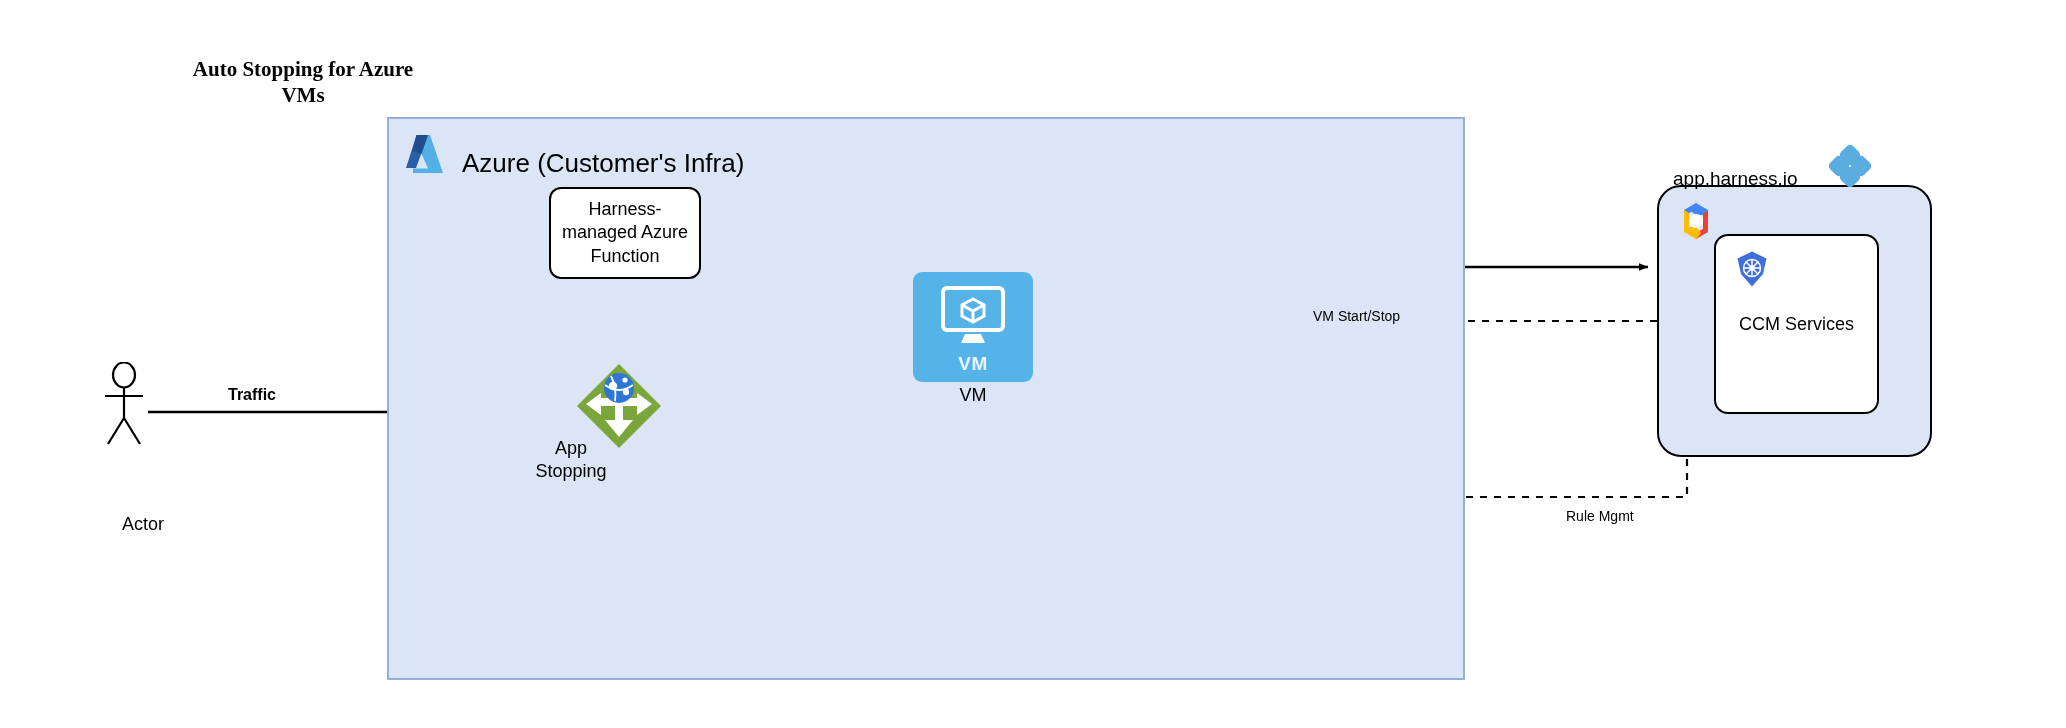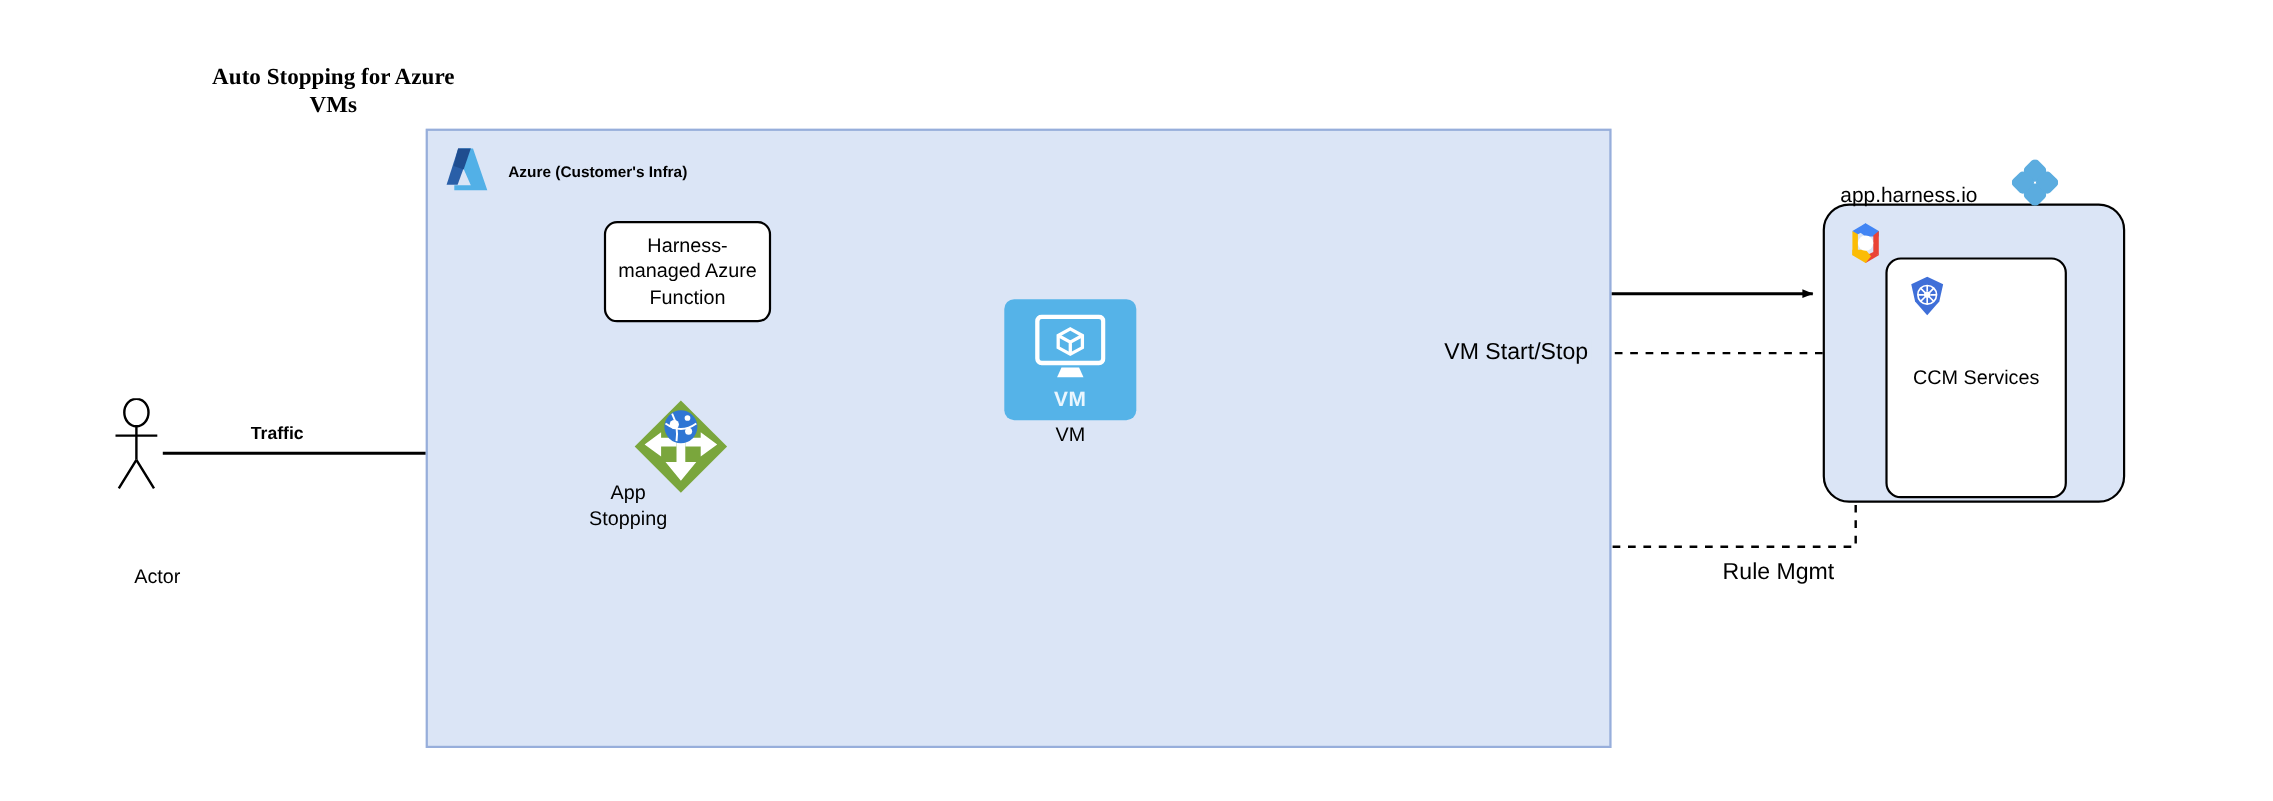--- a/index.html
+++ b/index.html
@@ -42,40 +42,39 @@
     top: 117px;
     width: 1078px;
     height: 563px;
     background: #dbe5f6;
     border: 2px solid #97aedb;
     box-sizing: border-box;
   }
   #azure-panel-label {
     left: 462px;
     top: 148px;
-    font-size: 14px;
-    font-weight: bold;
+    font-size: 26px;
+    font-weight: normal;
     white-space: nowrap;
   }
   #azure-logo { left: 399px; top: 130px; width: 48px; height: 48px; }
 
   
   #azure-function-box {
     left: 549px;
     top: 187px;
     width: 152px;
     height: 92px;
     background: #ffffff;
     border: 2px solid #000000;
     border-radius: 12px;
     box-sizing: border-box;
     display: flex;
     align-items: center;
     justify-content: center;
-    margin-top: 14px;
   }
   #azure-function-label {
     font-size: 18px;
     line-height: 1.3;
     text-align: center;
     white-space: pre-line;
   }
 
   
   #app-gateway-icon { left: 575px; top: 362px; width: 88px; height: 88px; }
@@ -154,36 +153,36 @@
     font-weight: normal;
     white-space: nowrap;
   }
   #harness-logo { left: 1829px; top: 145px; width: 42px; height: 42px; }
   #gcp-logo { left: 1675px; top: 200px; width: 42px; height: 42px; }
 
   #ccm-box {
     left: 1714px;
     top: 234px;
     width: 165px;
-    height: 219px;
+    height: 180px;
     background: #ffffff;
     border: 2px solid #000000;
     border-radius: 14px;
     box-sizing: border-box;
     display: flex;
     align-items: center;
     justify-content: center;
   }
   #ccm-label { font-size: 18px; text-align: center; }
   #k8s-logo { left: 1733px; top: 250px; width: 38px; height: 38px; }
 
   
   .edge-label {
     position: absolute;
-    font-size: 21px;
+    font-size: 14px;
     white-space: nowrap;
     background: transparent;
   }
   #vm-startstop-label {
     left: 1310px;
     top: 308px;
     padding: 0 3px;
     background: #dbe5f6;
   }
   #rule-mgmt-label {

